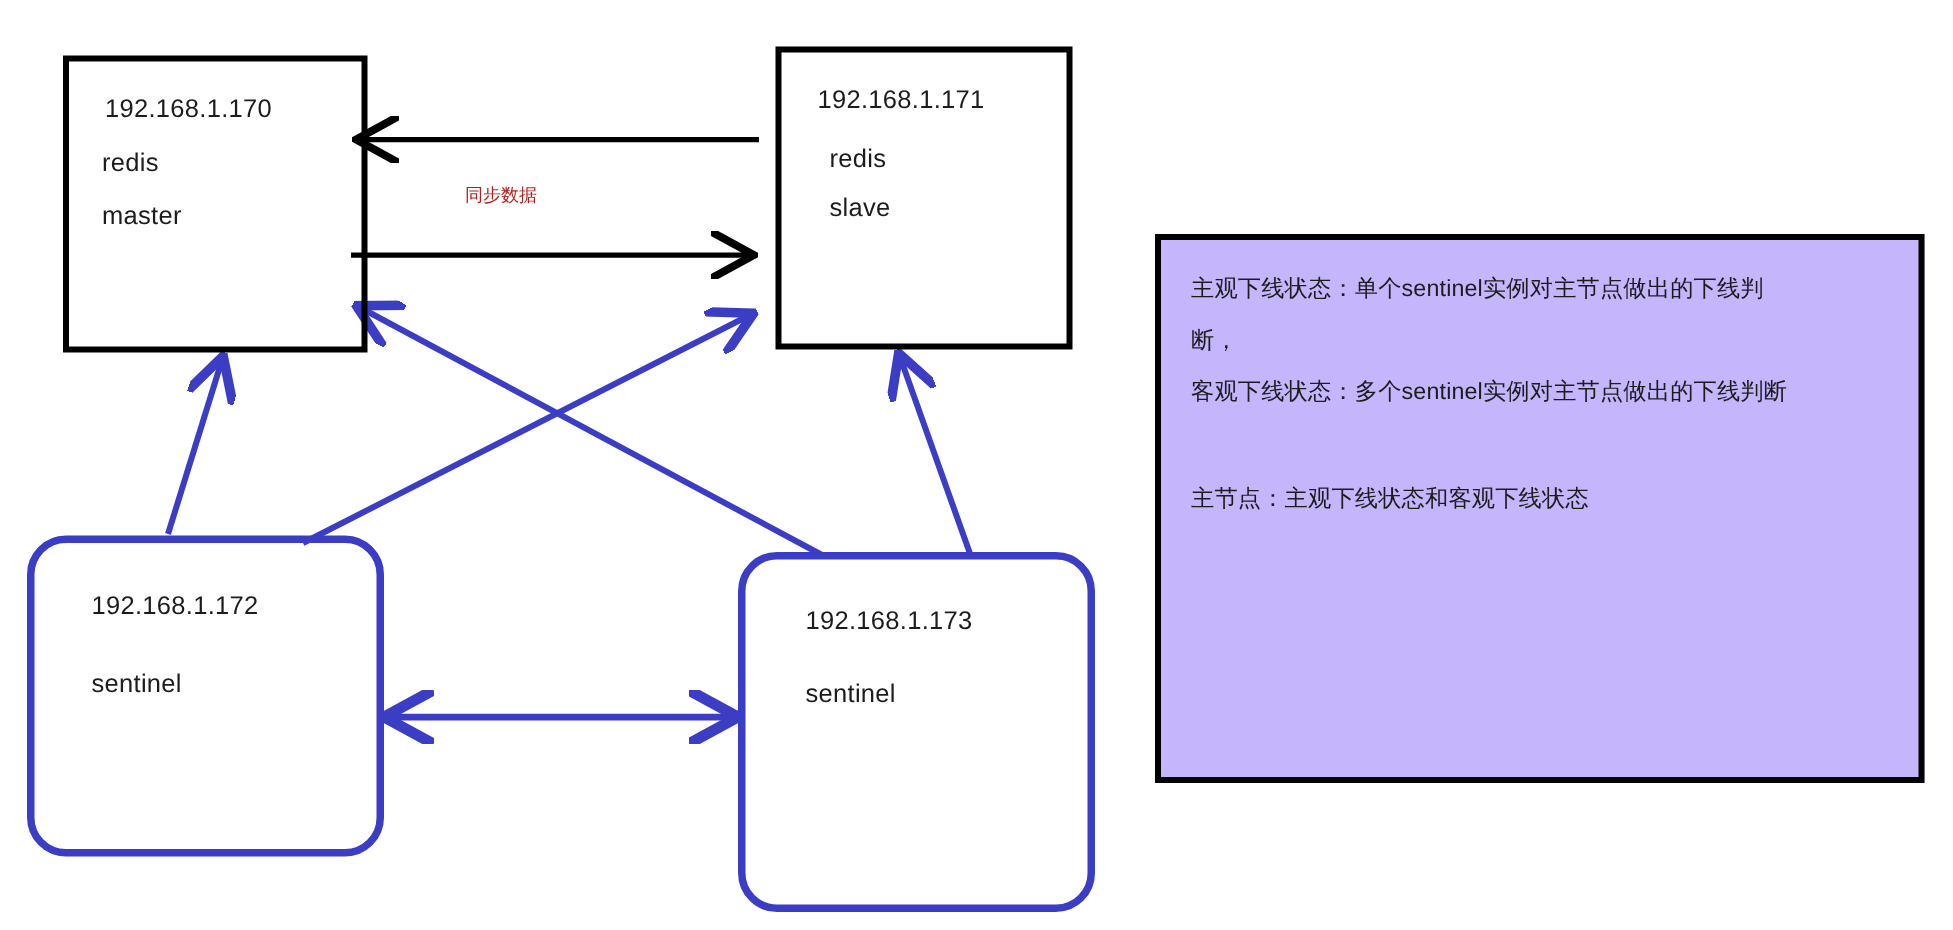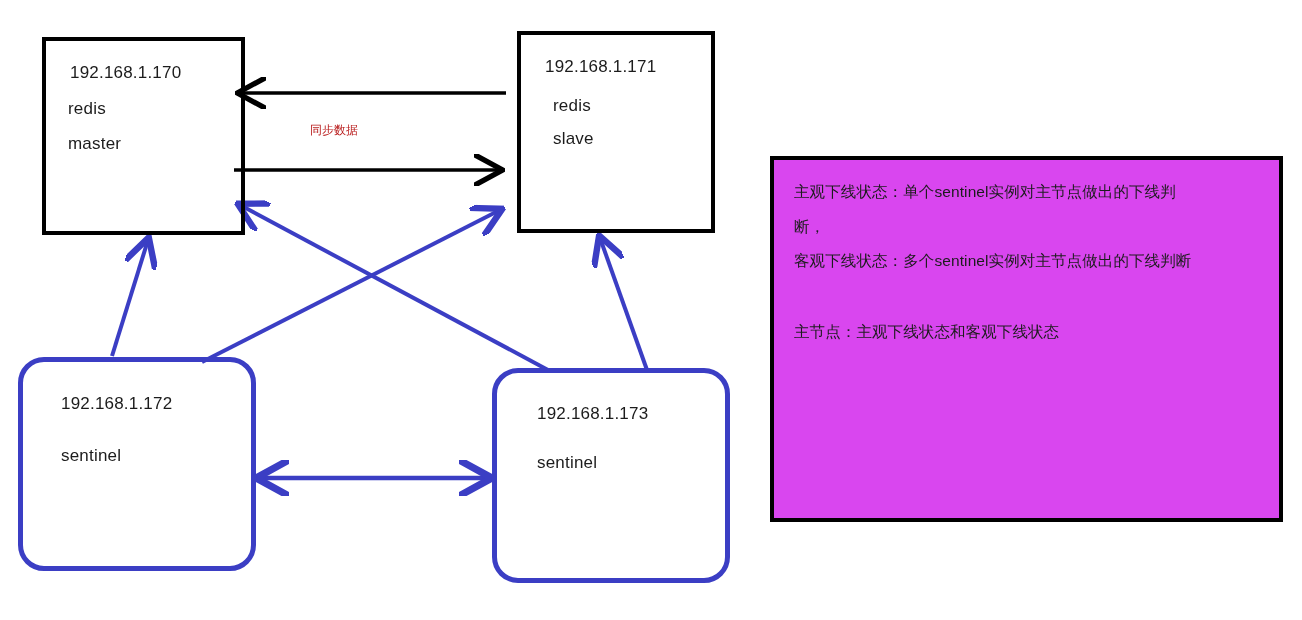--- a/index.html
+++ b/index.html
@@ -44,21 +44,21 @@
   .edge-label {
     position: absolute;
     white-space: nowrap;
     font-size: 12px;
     color: #b91c1c;
   }
   .panel {
     position: absolute;
     box-sizing: border-box;
     border: 4px solid #000000;
-    background: #d946ef;
+    background: #c4b5fd;
   }
   .panel-line {
     position: absolute;
     white-space: nowrap;
     font-size: 15.5px;
     color: #1c1c1c;
     letter-spacing: 0.1px;
   }
 </style>
 </head>
@@ -113,21 +113,21 @@
   <div class="node-line" style="left:24px; top:22px;">192.168.1.171</div>
   <div class="node-line" style="left:32px; top:61px;">redis</div>
   <div class="node-line" style="left:32px; top:94px;">slave</div>
 </div>
 
 <div class="node node-sentinel" style="left:18px; top:357px; width:238px; height:214px;">
   <div class="node-line" style="left:38px; top:32px;">192.168.1.172</div>
   <div class="node-line" style="left:38px; top:84px;">sentinel</div>
 </div>
 
-<div class="node node-sentinel" style="left:492px; top:368px; width:238px; height:215px;">
+<div class="node node-sentinel" style="left:492px; top:368px; width:238px; height:240px;">
   <div class="node-line" style="left:40px; top:31px;">192.168.1.173</div>
   <div class="node-line" style="left:40px; top:80px;">sentinel</div>
 </div>
 
 <div class="edge-label" style="left:310px; top:122px;">同步数据</div>
 
 <div class="panel" style="left:770px; top:156px; width:513px; height:366px;">
   <div class="panel-line" style="left:20px; top:22px;">主观下线状态：单个sentinel实例对主节点做出的下线判</div>
   <div class="panel-line" style="left:20px; top:57px;">断，</div>
   <div class="panel-line" style="left:20px; top:91px;">客观下线状态：多个sentinel实例对主节点做出的下线判断</div>

